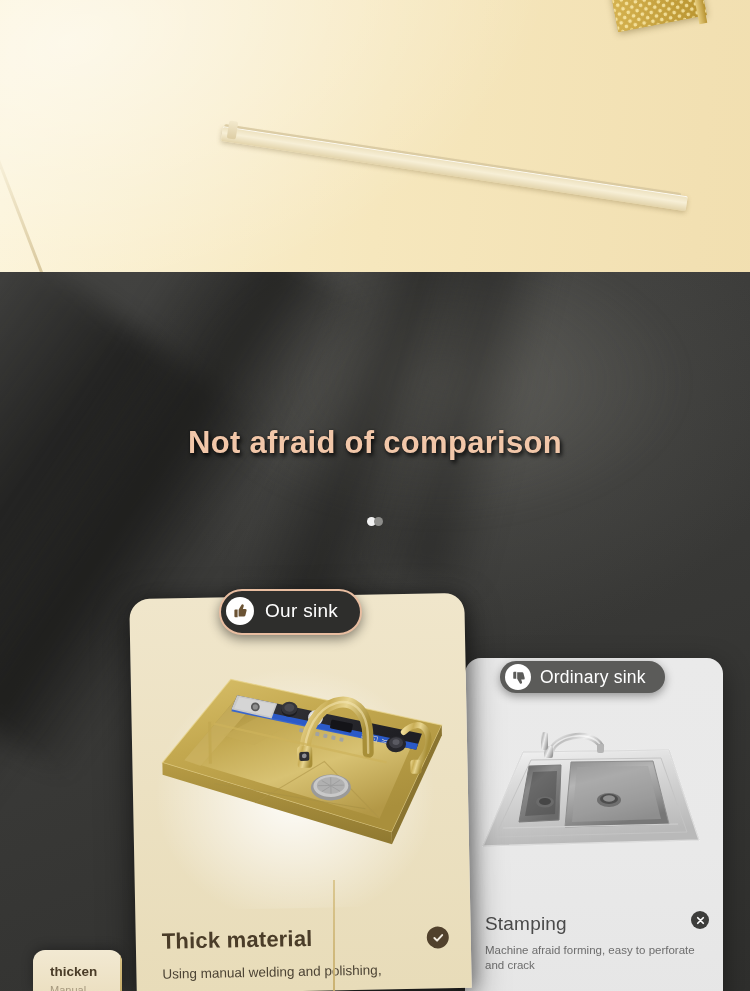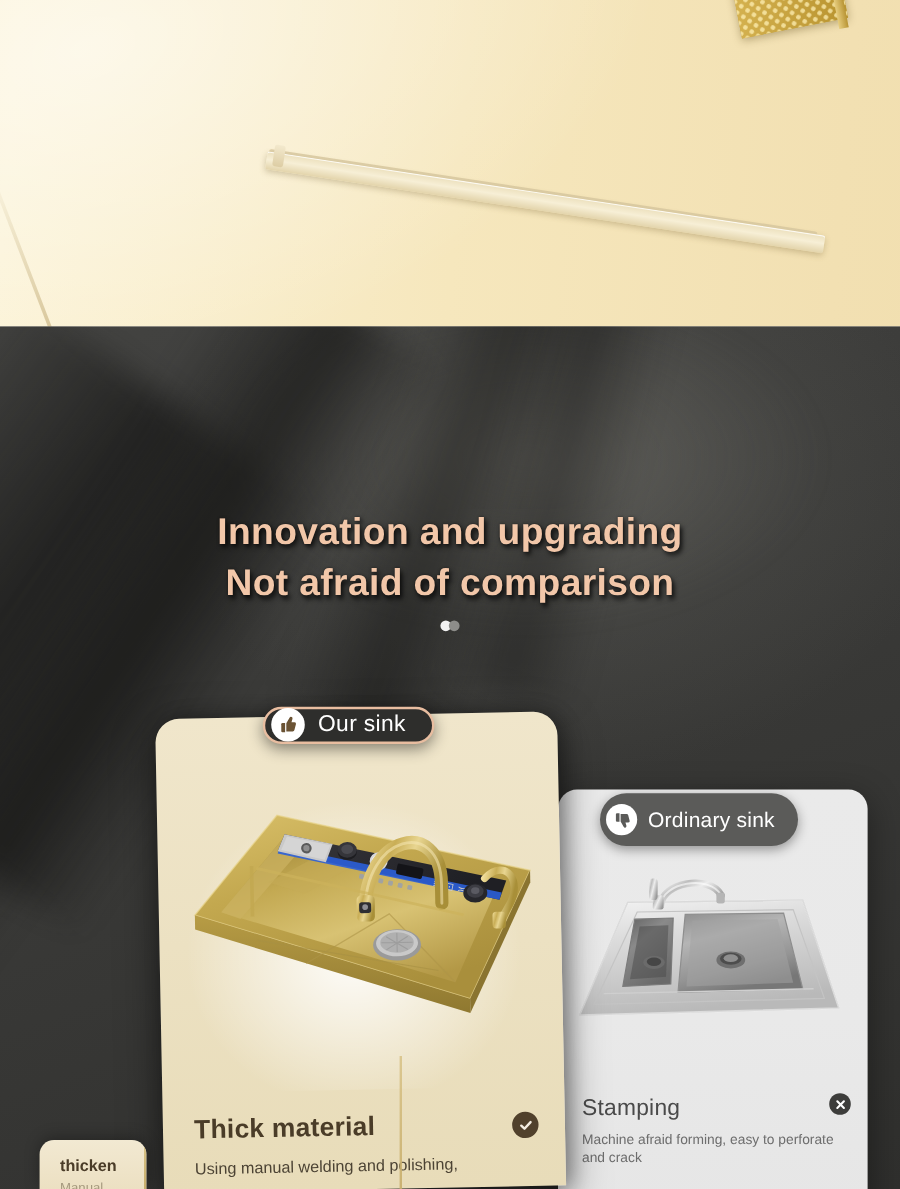--- a/index.html
+++ b/index.html
@@ -170,33 +170,33 @@
     background:linear-gradient(180deg,#d9c48a,#c7ad6a);
     opacity:.9;
   }
 
   
   .pill {
     position:absolute; display:flex; align-items:center;
     border-radius:24px; white-space:nowrap;
   }
   .pill-ours {
-    left:219px; top:589px; height:31px; padding:0 22px 2px 5px;
+    left:219px; top:589px; height:46px; padding:0 22px 2px 5px;
     background:#2e2e2c; border:2.5px solid #e8bda0;
     box-shadow:0 4px 12px rgba(0,0,0,.45);
   }
   .pill-ours .pill-ico {
     width:28px; height:28px; border-radius:50%; background:#fff;
     display:flex; align-items:center; justify-content:center; margin-right:11px;
   }
   .pill-ours .pill-ico svg { width:16px; height:16px; }
   .pill-ours .pill-txt { color:#fff; font-size:19px; letter-spacing:.3px; }
 
   .pill-ordinary {
-    left:500px; top:661px; height:44px; padding:0 19px 0 5px;
+    left:500px; top:661px; height:32px; padding:0 19px 0 5px;
     background:#5b5b59;
     box-shadow:0 3px 10px rgba(0,0,0,.38);
   }
   .pill-ordinary .pill-ico {
     width:26px; height:26px; border-radius:50%; background:#fff;
     display:flex; align-items:center; justify-content:center; margin-right:9px;
   }
   .pill-ordinary .pill-ico svg { width:15px; height:15px; }
   .pill-ordinary .pill-txt { color:#fff; font-size:17.5px; letter-spacing:.2px; }
 
@@ -241,21 +241,20 @@
 
   <div class="dark-section">
     <div class="glow-top"></div>
     <div class="streak s1"></div>
     <div class="streak s2"></div>
     <div class="streak s3"></div>
     <div class="streak s4"></div>
   </div>
 
   <div class="headline">
-    <span>Innovation and upgrading</span>
     <span class="l2">Not afraid of comparison</span>
   </div>
 
   <div class="dots">
     <span class="dot active"></span>
     <span class="dot idle"></span>
   </div>
 
   <div class="card-ordinary">
     <div class="ordinary-photo">

